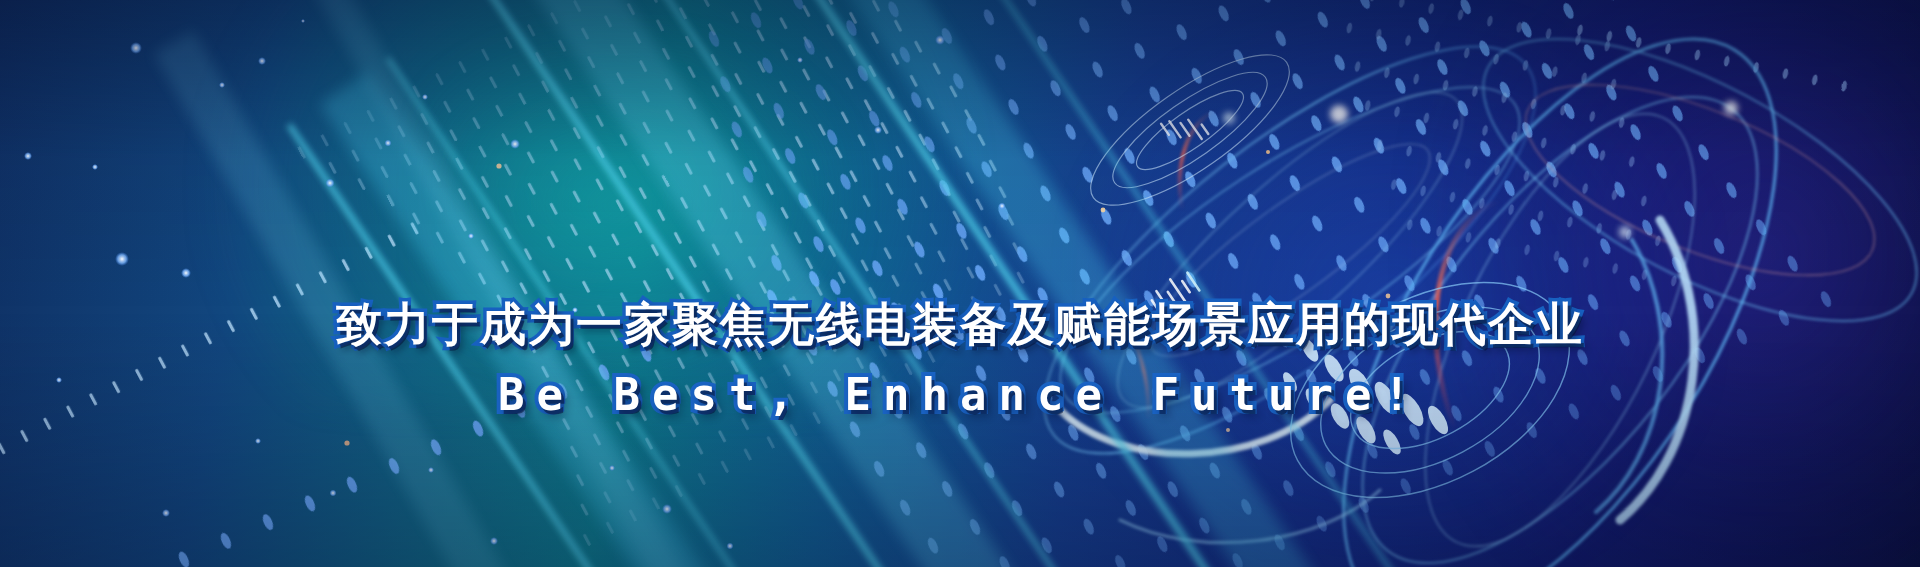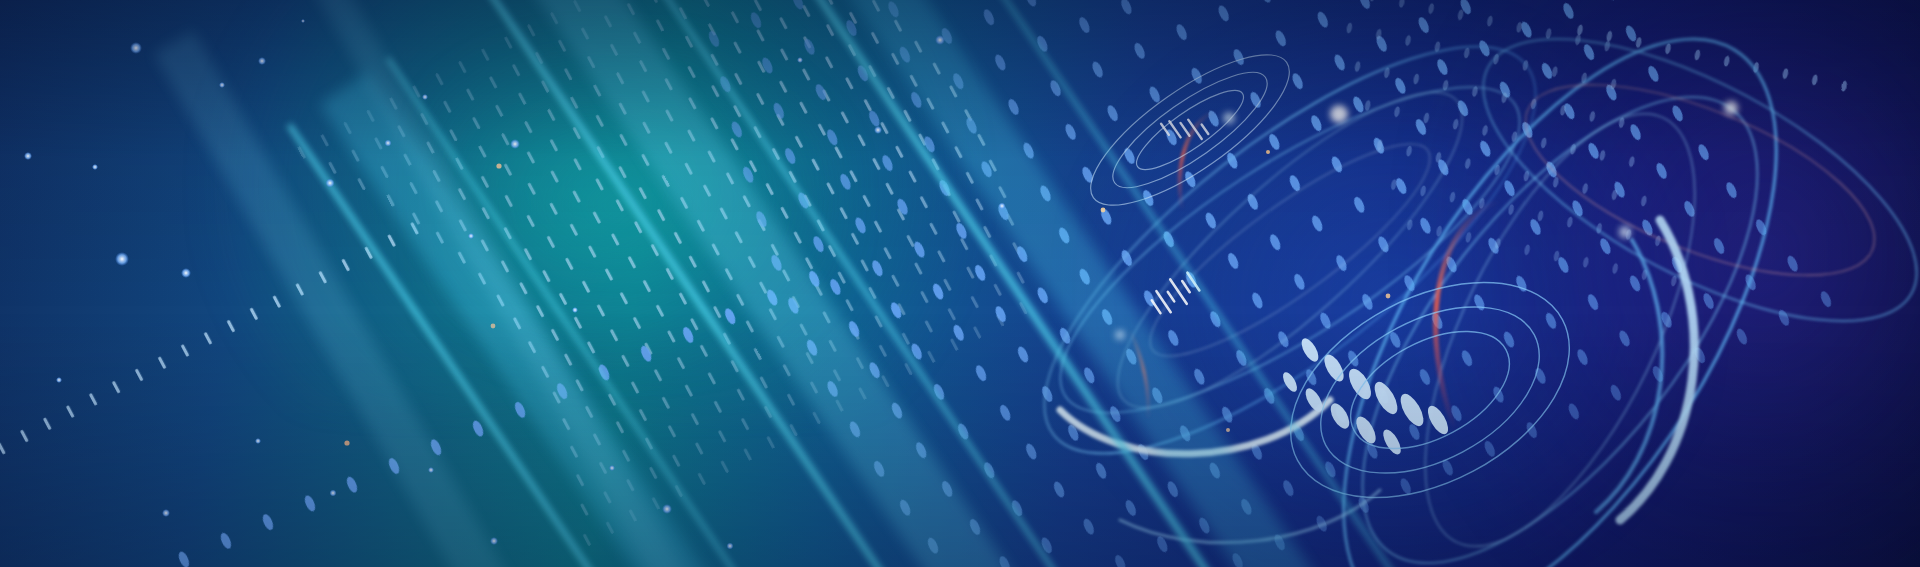--- a/index.html
+++ b/index.html
@@ -433,15 +433,17 @@
       <circle cx="1229" cy="118" r="6" fill="#dff4ff" opacity=".7"></circle>
       <circle cx="1731" cy="108" r="7" fill="#ffffff" opacity=".8"></circle>
       <circle cx="1625" cy="232" r="6" fill="#e8f8ff" opacity=".7"></circle>
       <circle cx="1120" cy="335" r="5" fill="#dff4ff" opacity=".6"></circle>
     </g>
   </svg>
 
   <div class="vshade"></div>
 
   <div class="text-wrap">
+    <div class="headline-cn">致力于成为一家聚焦无线电装备及赋能场景应用的现代企业</div>
+    <div class="headline-en">Be Best, Enhance Future!</div>
   </div>
 
 </div>
 
 </body></html>

